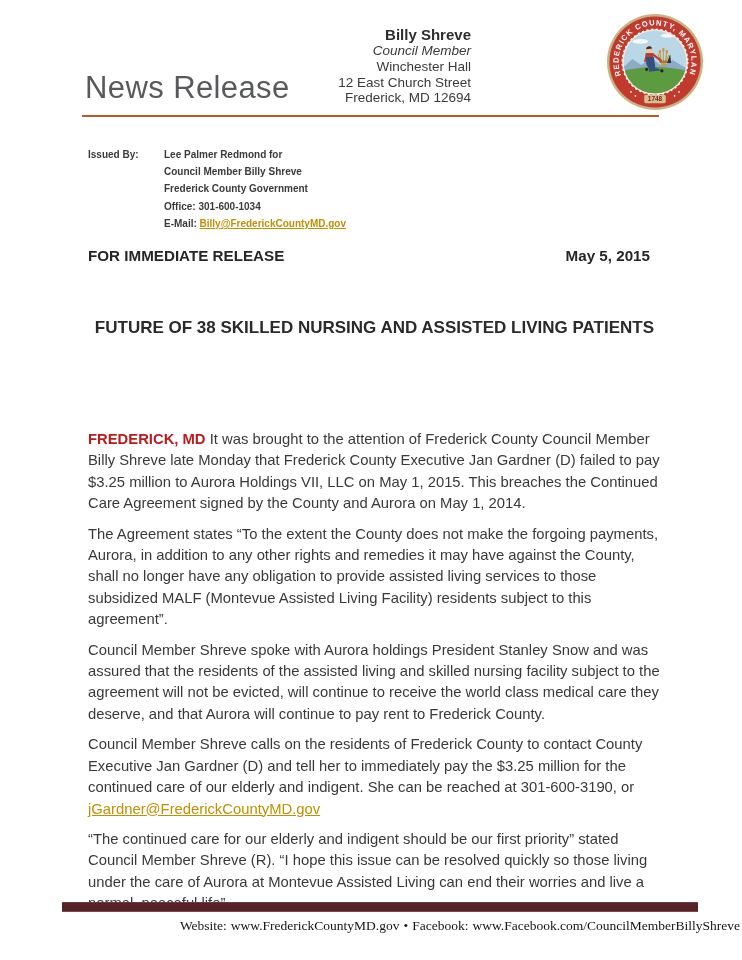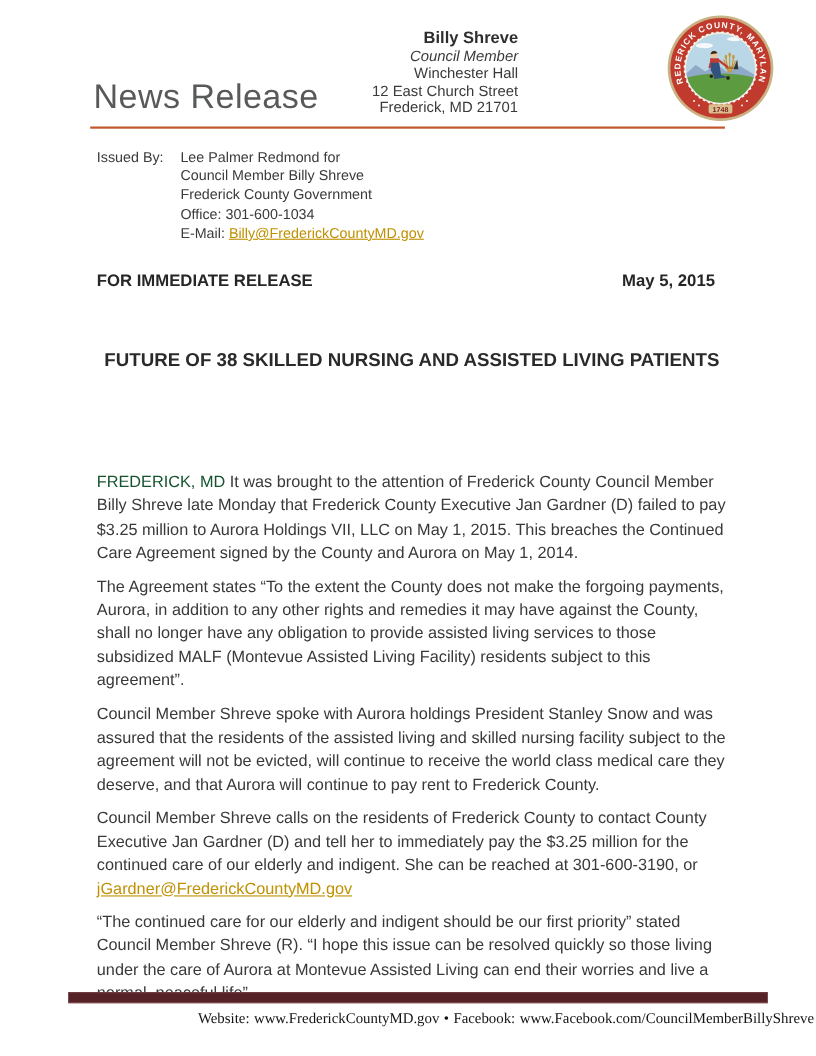--- a/index.html
+++ b/index.html
@@ -24,22 +24,22 @@
     position:absolute; left:85px; top:70px;
     font-size:31px; font-weight:400; color:#58595b; letter-spacing:0.4px;
   }
   .rule-orange {
     position:absolute; left:82px; top:115px; width:577px; height:2px;
     background:#c2562a;
   }
 
   
   .issued {
-    position:absolute; left:88px; top:134px; display:flex;
-    font-size:13px; line-height:17.2px; color:#3a3a3a;
+    position:absolute; left:88px; top:146px; display:flex;
+    font-size:10px; line-height:17.2px; color:#3a3a3a;font-weight:bold;
   }
   .issued .label { width:76px; flex:none; }
   .issued .values div { white-space:nowrap; }
 
   a.gold-link { color:#bf9000; text-decoration:underline; cursor:pointer; }
 
   .release-row {
     position:absolute; left:88px; top:247px; width:562px;
     display:flex; justify-content:space-between;
     font-weight:bold; font-size:15.2px; color:#262626;gap:16px;
@@ -49,21 +49,21 @@
     position:absolute; left:88px; top:317px; width:566px;
     text-align:right; font-weight:bold; font-size:17px; line-height:22.2px;
     color:#2a2a2a;
   }
 
   .body-copy {
     position:absolute; left:88px; top:429px; width:574px;
     font-size:14.8px; line-height:21.4px; color:#393939;
   }
   .body-copy p { margin:0 0 9px 0; }
-  .lead { font-weight:normal; color:#14532d; }
+  .lead { font-weight:bold; color:#b91c1c; }
 
   .footer-bar {
     position:absolute; left:62px; top:902px; width:636px; height:8px;
     background:#542227; border-top:1px solid #70393e; border-bottom:1px solid #7c474b;
   }
   .footer-text {
     position:absolute; left:0; top:918px; width:742px; text-align:right;
     font-family:"Liberation Serif", serif; font-size:13.5px; color:#141414;
   }
   .footer-text span { margin:0 2px; }
@@ -71,21 +71,21 @@
 </head>
 <body>
 
 <div class="page">
 
   <div class="contact">
     <div class="name">Billy Shreve</div>
     <div class="title">Council Member</div>
     <div>Winchester Hall</div>
     <div>12 East Church Street</div>
-    <div>Frederick, MD  21701</div>
+    <div>Frederick, MD  12694</div>
   </div>
 
   <div class="seal-wrap">
     <svg viewBox="0 0 100 100" width="98" height="98">
       <defs>
         <clipPath id="sealClip">
             <circle cx="50" cy="50" r="32"></circle>
           </clipPath>
         <path id="ringArc" d="M 14.8,61.8 A 37.2,37.2 0 1 1 85.2,61.8" fill="none"></path>
       </defs>

